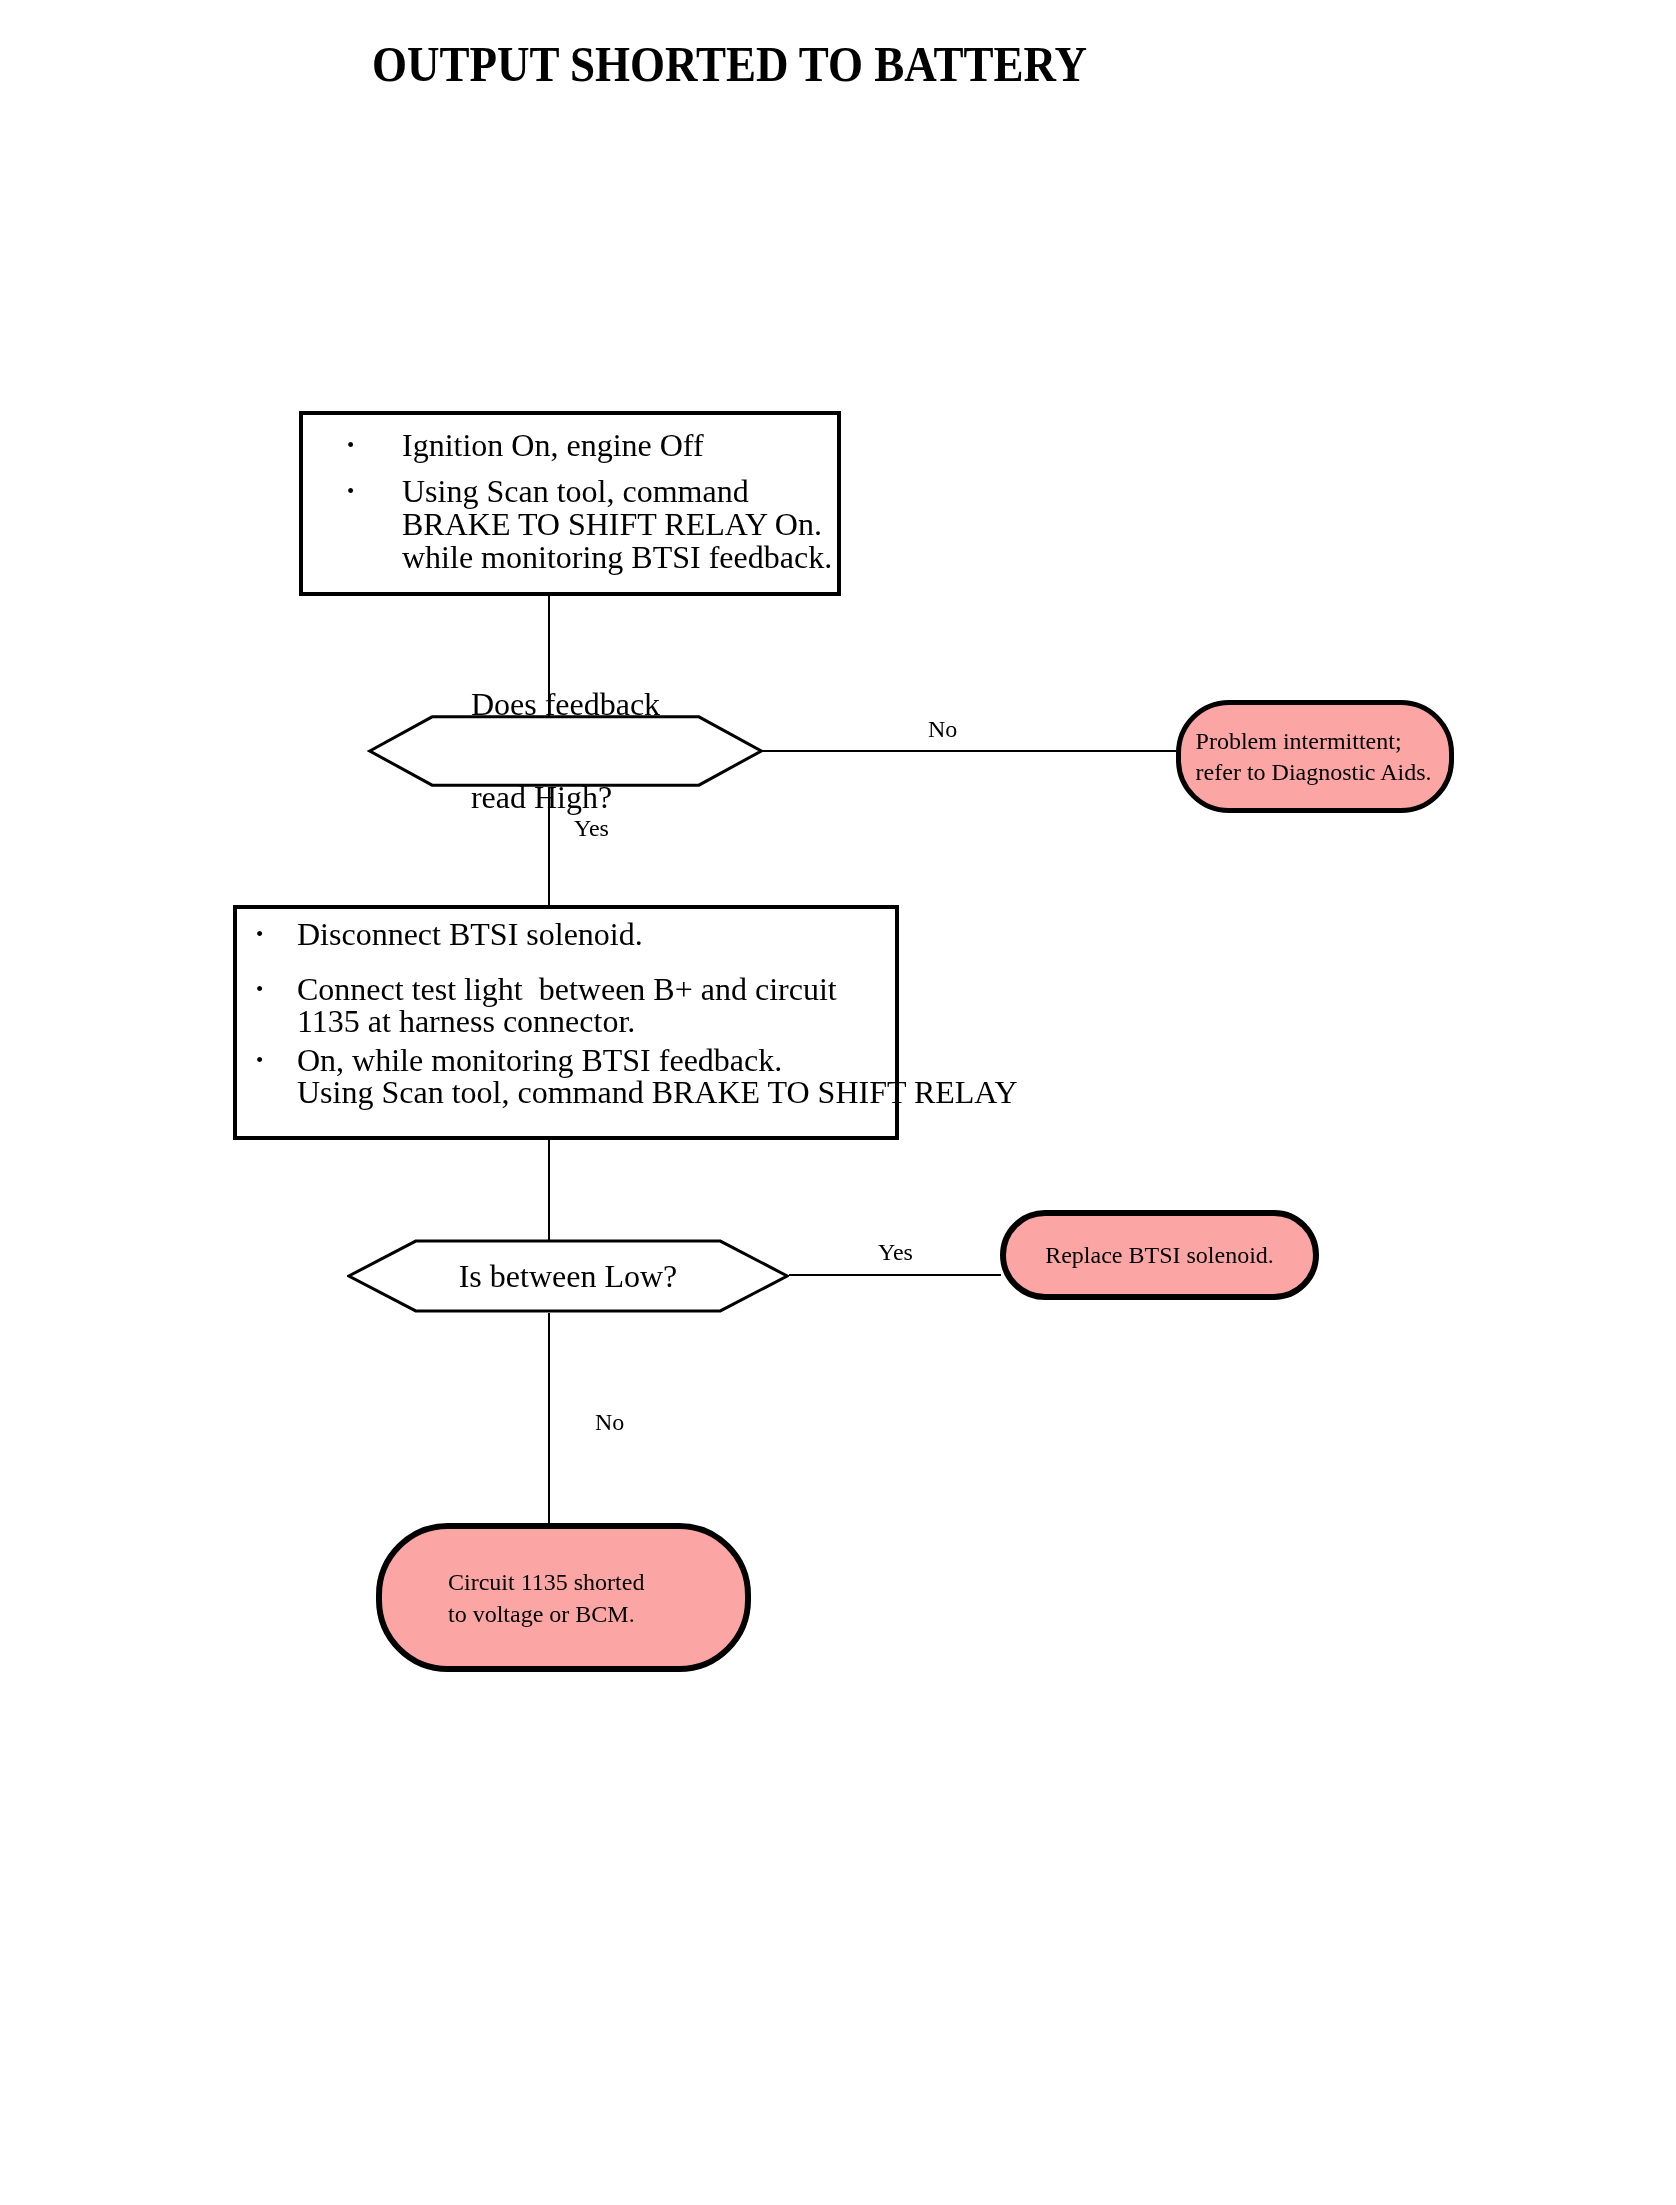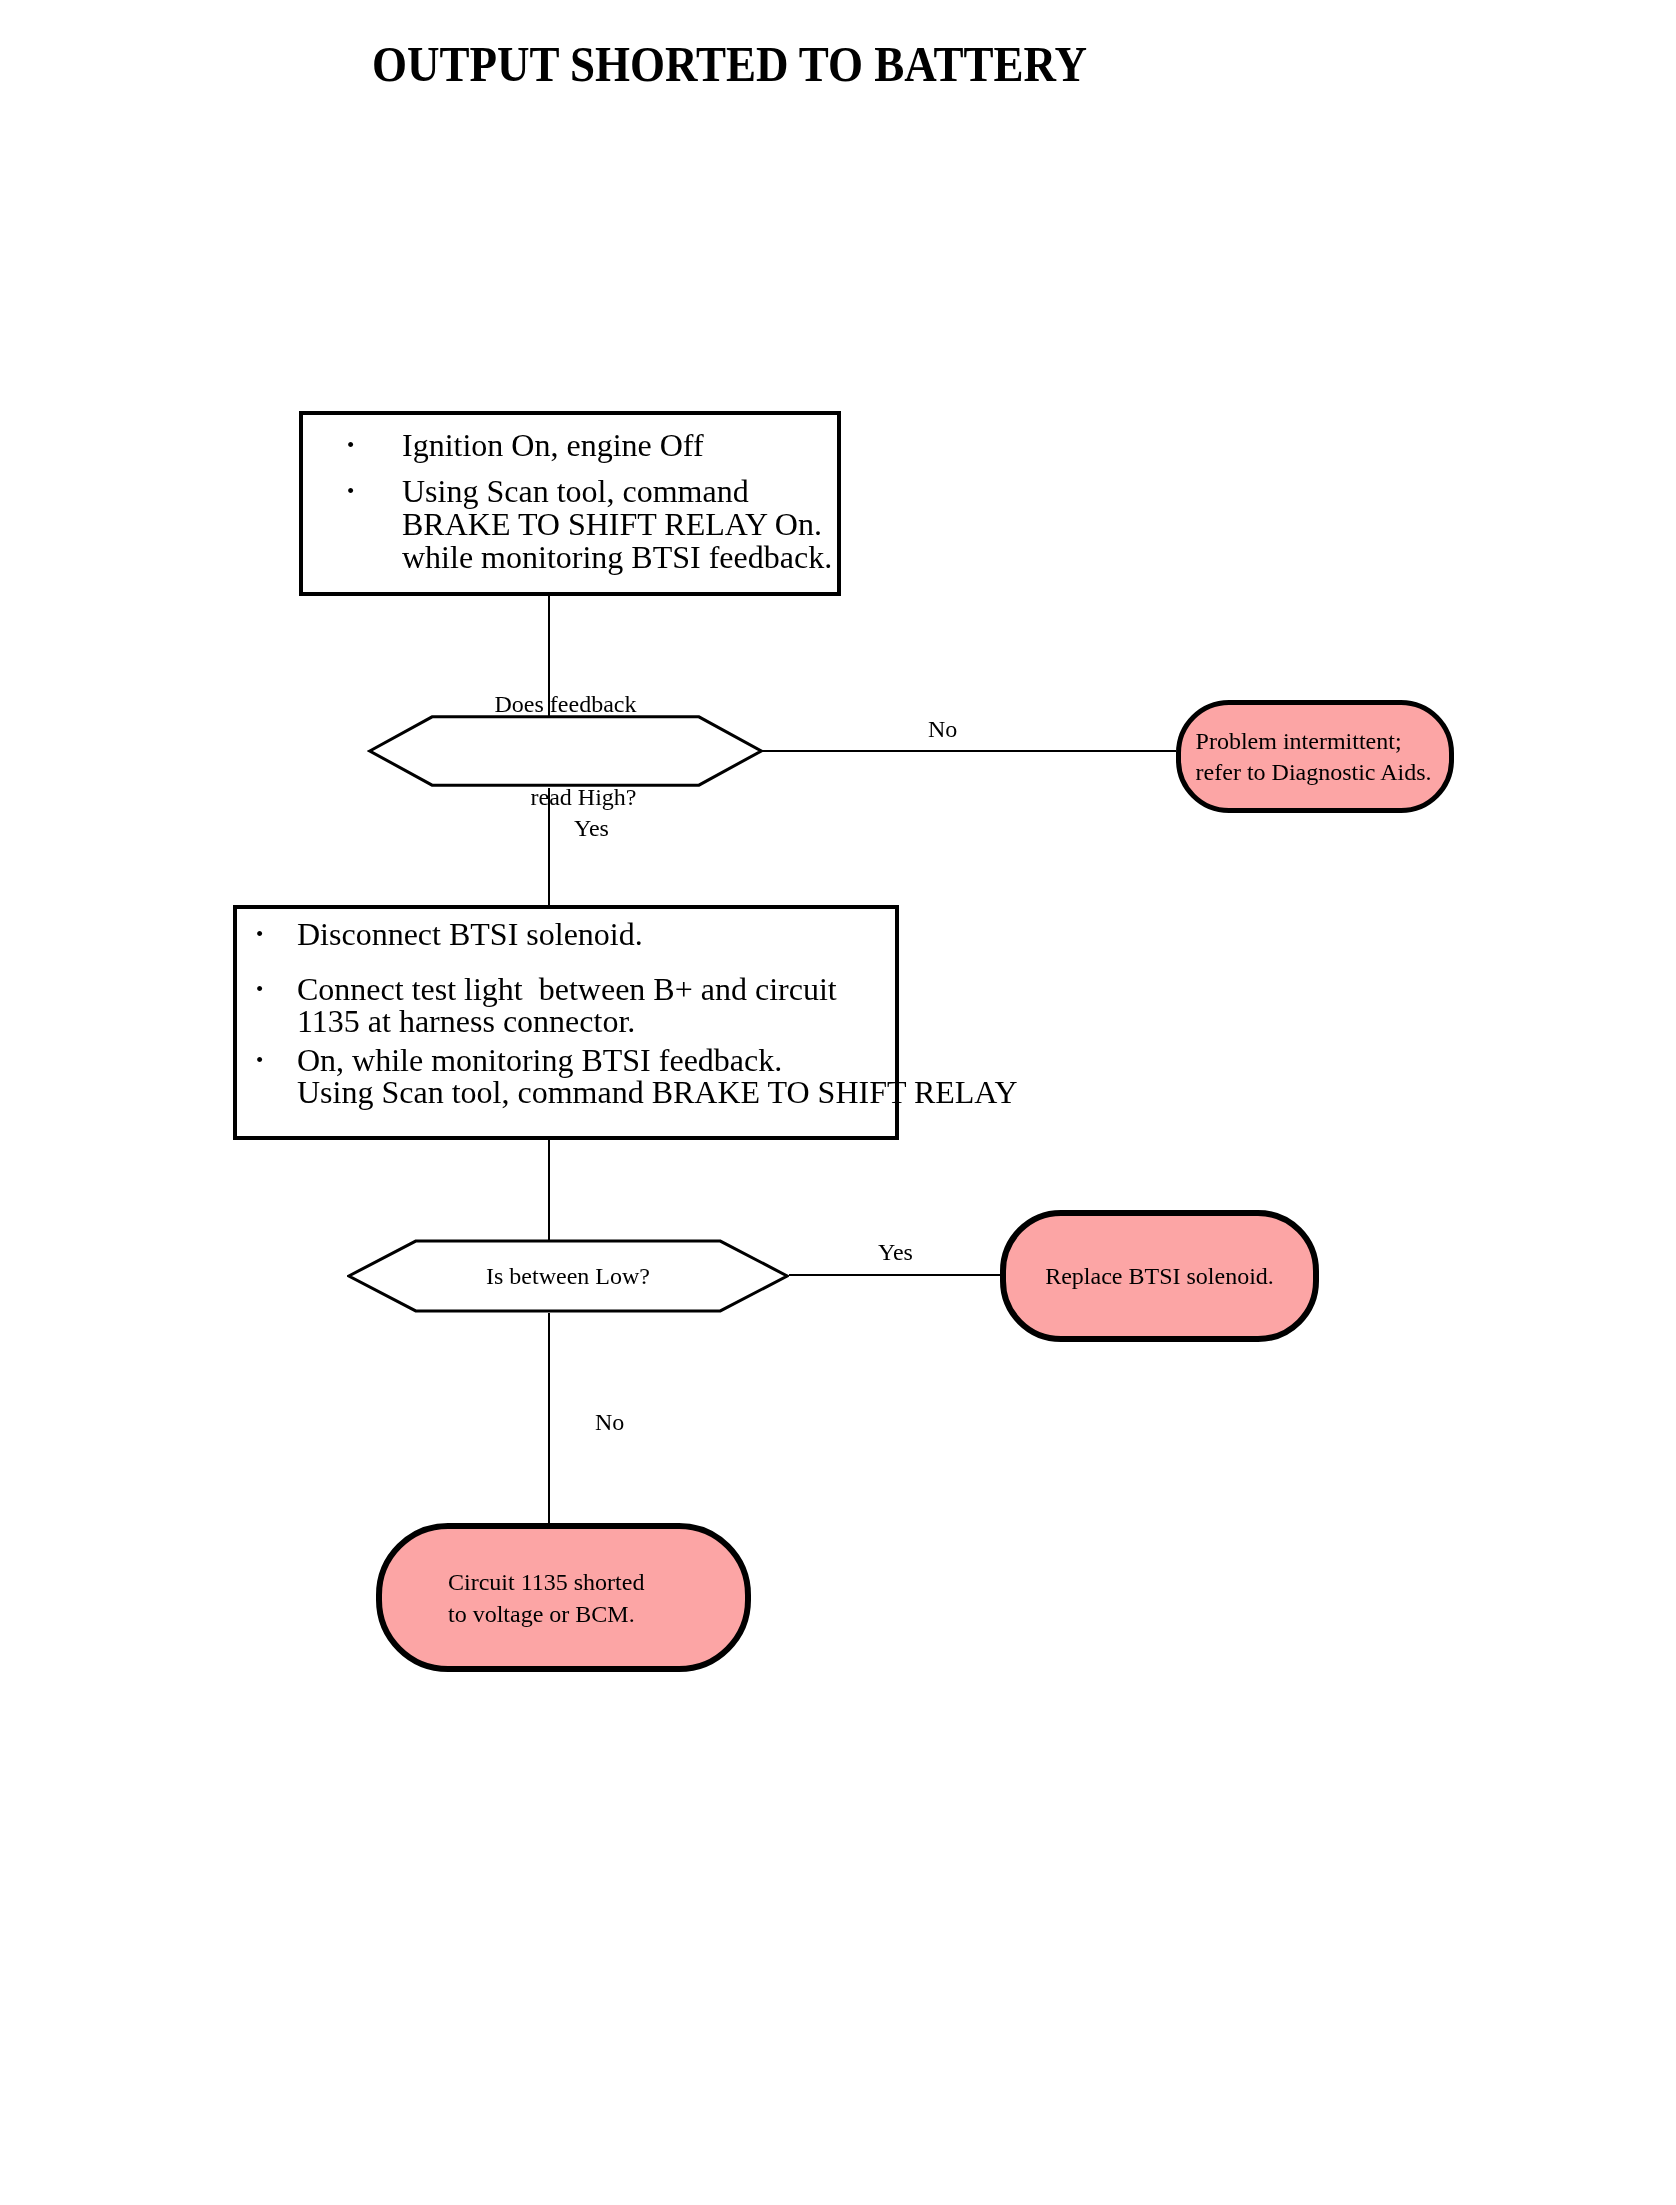--- a/index.html
+++ b/index.html
@@ -43,43 +43,43 @@
   #process-box-2 .item-3 { margin-top: 7.3px; }
 
   
   .connector { background: #000000; }
 
   
   .decision { display: flex; align-items: center; justify-content: center; }
   .decision svg { position: absolute; left: 0; top: 0; }
   .decision-text {
     position: relative;
-    font-size: 24px; line-height: 31px;
-    text-align: right; white-space: pre;
+    font-size: 32px; line-height: 31px;
+    text-align: left; white-space: pre;
   }
   #decision-1 { left: 367px; top: 715px; width: 397px; height: 72px; }
   #decision-2 { left: 347px; top: 1239px; width: 442px; height: 74px; }
 
   
   .edge-label { font-size: 24px; white-space: pre; }
   #edge-no-1  { left: 928px; top: 716px; }
   #edge-yes-1 { left: 574px;  top: 815px; }
   #edge-yes-2 { left: 878px; top: 1239px; }
   #edge-no-2  { left: 595px;  top: 1409px; }
 
   
   .terminal {
     border: 5.5px solid #000000;
     background: #fca5a5;
     box-sizing: border-box;
     display: flex; align-items: center;
     font-size: 24px; line-height: 31px;
   }
   #terminal-1 { left: 1176px; top: 700px; width: 278px; height: 113px; border-radius: 53px; padding-left: 14.6px; }
-  #terminal-2 { left: 1000px; top: 1210px; width: 319px; height: 132px; border-radius: 61px; border-width: 6.7px; justify-content: center; font-size: 24px; }
+  #terminal-2 { left: 1000px; top: 1210px; width: 319px; height: 90px; border-radius: 61px; border-width: 6.7px; justify-content: center; font-size: 24px; }
   #terminal-3 { left: 376px;  top: 1523px; width: 375px; height: 149px; border-radius: 72px; border-width: 6.7px; padding-left: 66px; font-size: 24px; line-height: 32px; }
 </style>
 </head>
 <body>
 
 <div id="canvas">
 
   <div id="page-title" class="abs">OUTPUT SHORTED TO BATTERY</div>
 
   <div id="process-box-1" class="abs process-box">

